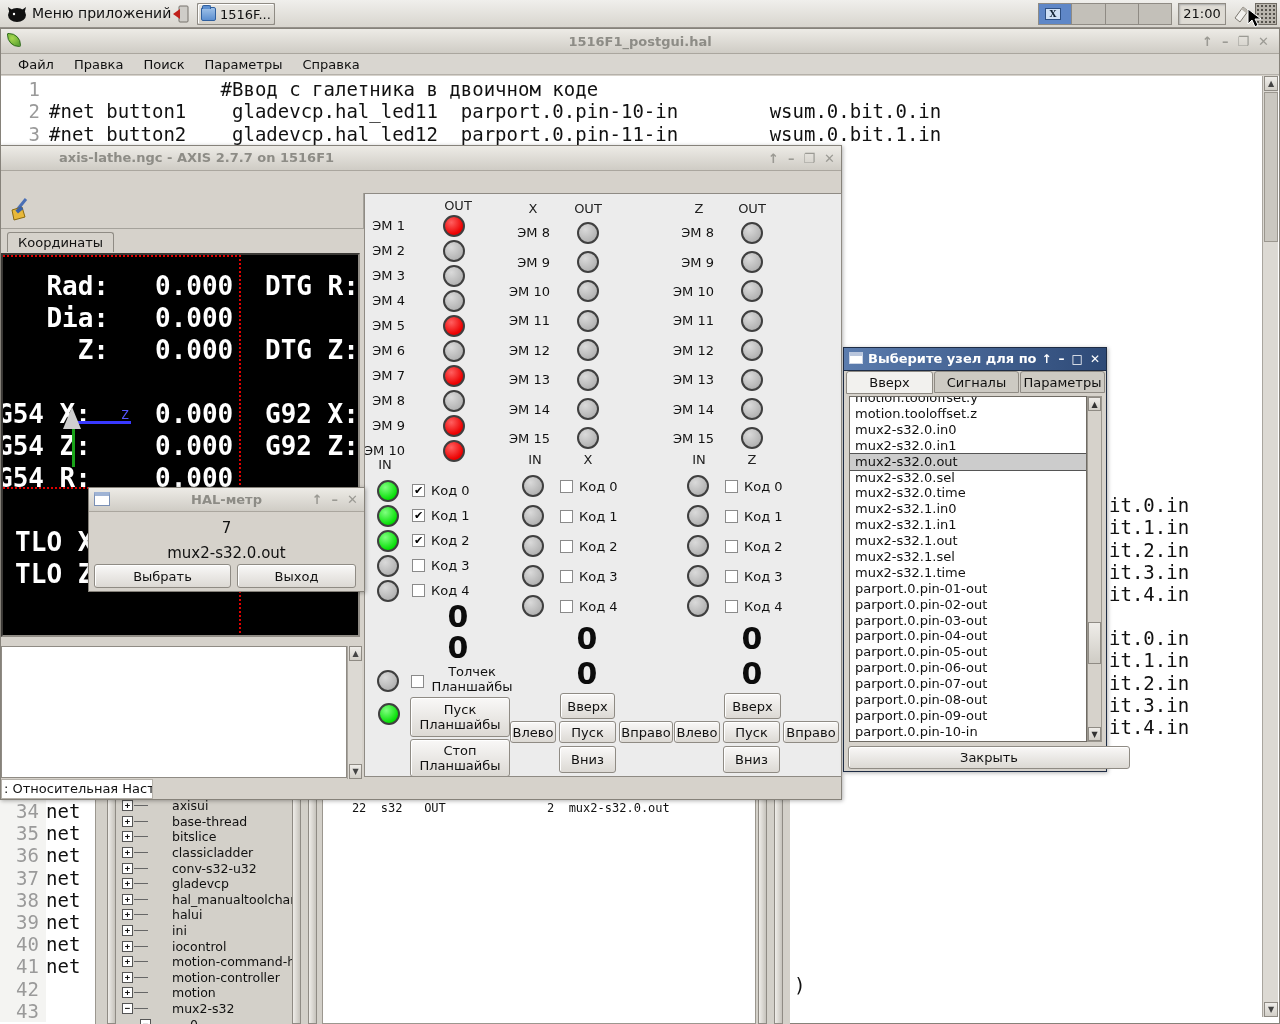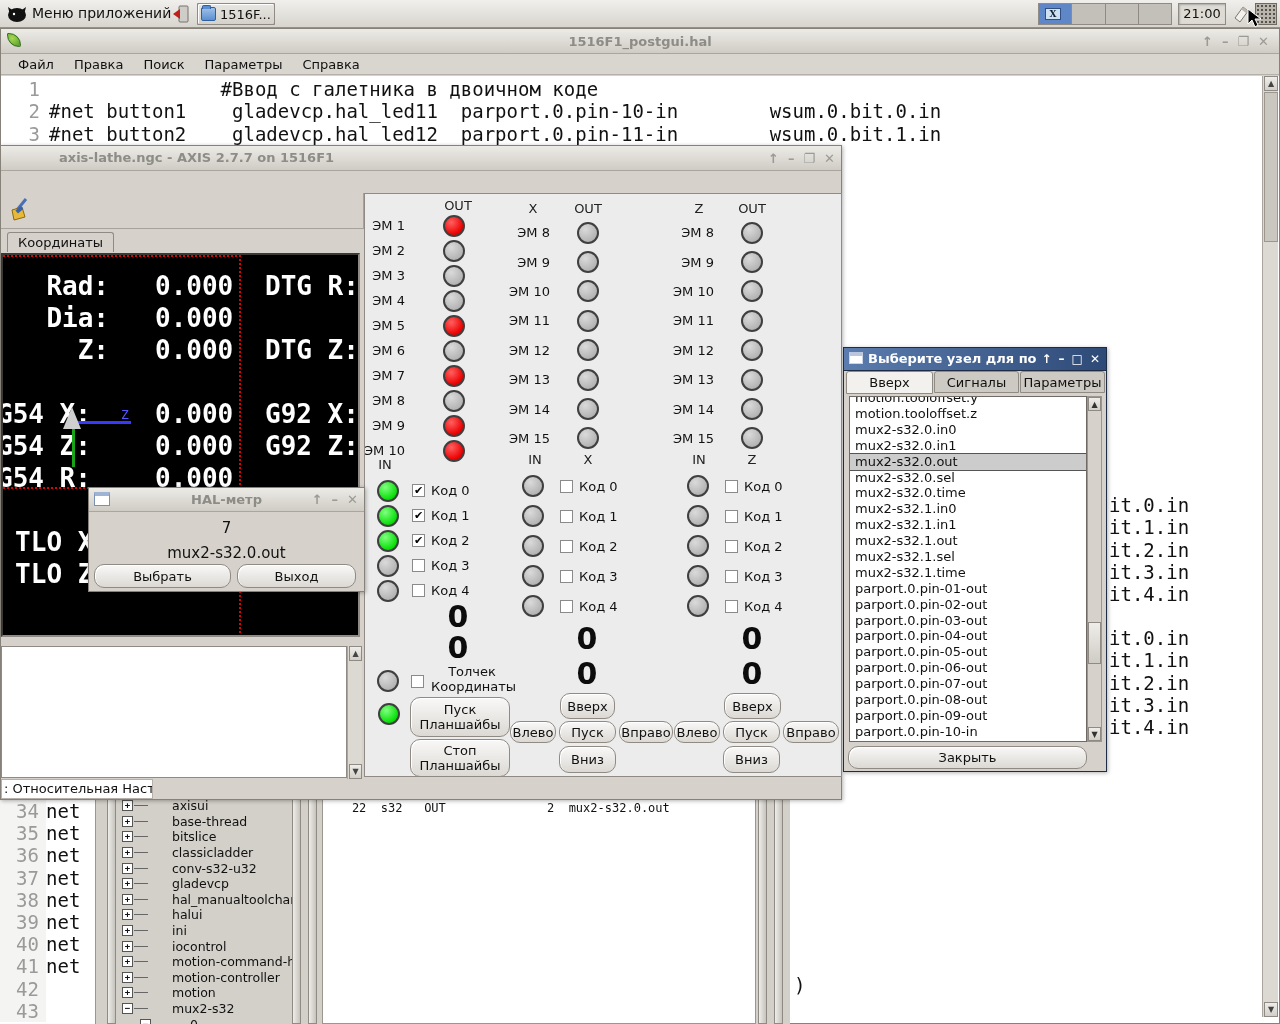--- a/index.html
+++ b/index.html
@@ -59,21 +59,21 @@
 .ledrow{display:flex;align-items:center}
 .r1{height:25px}.r2{height:29.4px}
 .llbl{font-size:13px;text-align:right;flex:none}
 .lcol1 .llbl{width:44px}.lcol1 .led{margin-left:38px}
 .lcol23 .llbl{width:65px}.lcol23 .led{margin-left:27px}
 .inrow{display:flex;align-items:center}
 .cb{width:13px;height:13px;background:#fff;border:1px solid #8a8a8a;flex:none;font-size:11px;line-height:12px;text-align:center;color:#000}
 .cb.on::after{content:"✔"}
 .clbl{margin-left:6px;font-size:13px;white-space:nowrap}
 .cnt{position:absolute;width:64px;text-align:center;font:bold 30px "DejaVu Sans",sans-serif;color:#0c0c0c}
-.btn{position:absolute;display:flex;align-items:center;justify-content:center;text-align:center;font-size:13px;background:linear-gradient(#f9f8f7,#dcd9d4);border:1px solid #8f8b84;border-radius:10px;box-shadow:inset 1px 1px 0 #fff;line-height:15px}
+.btn{position:absolute;display:flex;align-items:center;justify-content:center;text-align:center;font-size:13px;background:linear-gradient(#f9f8f7,#dcd9d4);border:1px solid #8f8b84;border-radius:3px;box-shadow:inset 1px 1px 0 #fff;line-height:15px}
 
 #halmeter{left:88px;top:487px;width:277px;height:105px;z-index:20}
 #halmeter .tbar{height:24px}
 .wico{position:absolute;left:5px;top:4px;width:16px;height:14px;background:#fff;border:1px solid #7a90b5;border-top:4px solid #9fb3d4}
 
 #selnode{left:843px;top:347px;width:264px;height:425px;z-index:30;border:1px solid #1e2c44}
 #selnode .tbar{height:23px;background:linear-gradient(90deg,#5b7cae,#2e4a77);border-bottom:1px solid #1e2c44}
 #selnode .ttl{color:#fff;position:absolute;left:24px;top:3px;font-size:13px}
 #selnode .wctl{color:#fff;top:4px;font-size:12px;gap:7px}
 .sn-tab{position:absolute;top:0;height:22px;font-size:13px;text-align:center;line-height:21px;background:#cdcac3;border:1px solid #8f8b84;border-radius:3px 3px 0 0}
@@ -543,21 +543,21 @@
 
     <span class="cnt" style="left:61px;top:405px">0</span>
     <span class="cnt" style="left:61px;top:436px">0</span>
     <span class="cnt" style="left:190px;top:427px">0</span>
     <span class="cnt" style="left:190px;top:462px">0</span>
     <span class="cnt" style="left:355px;top:427px">0</span>
     <span class="cnt" style="left:355px;top:462px">0</span>
 
     <span class="led gray abs" style="left:12px;top:476px"></span>
     <span class="cb abs" style="left:46px;top:481px"></span>
-    <span class="abs" style="left:66px;top:470px;width:82px;font-size:13px;line-height:15px;text-align:center">Толчек Координаты</span>
+    <span class="abs" style="left:66px;top:470px;width:82px;font-size:13px;line-height:15px;text-align:center">Толчек Планшайбы</span>
     <span class="led green abs" style="left:13px;top:509px"></span>
     <div class="btn" style="left:45px;top:503px;width:100px;height:40px">Пуск Планшайбы</div>
     <div class="btn" style="left:45px;top:545px;width:100px;height:38px">Стоп Планшайбы</div>
 
     <div class="btn" style="left:195px;top:499px;width:55px;height:26px">Вверх</div>
     <div class="btn" style="left:145px;top:527px;width:46px;height:22px">Влево</div>
     <div class="btn" style="left:194px;top:527px;width:57px;height:22px">Пуск</div>
     <div class="btn" style="left:254px;top:527px;width:54px;height:22px">Вправо</div>
     <div class="btn" style="left:194px;top:552px;width:57px;height:27px">Вниз</div>
 
@@ -625,21 +625,21 @@
       <div class="sn-item"><span>parport.0.pin-07-out</span></div>
       <div class="sn-item"><span>parport.0.pin-08-out</span></div>
       <div class="sn-item"><span>parport.0.pin-09-out</span></div>
       <div class="sn-item"><span>parport.0.pin-10-in</span></div>
   </div>
   <div class="sn-sb">
     <span class="ar" style="top:0">▲</span>
     <span class="abs" style="left:0;top:225px;width:13px;height:42px;background:linear-gradient(#efede9,#cfccc5);border:1px solid #8f8b84"></span>
     <span class="ar" style="bottom:0">▼</span>
   </div>
-  <div class="btn" style="left:4px;top:398px;width:239px;height:23px">Закрыть</div>
+  <div class="btn" style="left:4px;top:398px;width:282px;height:23px">Закрыть</div>
 </div>
 
 <div id="taskbar">
   <span class="abs" style="left:6px;top:3px;width:22px;height:21px">
     <svg width="22" height="21" viewBox="0 0 22 21">
       <ellipse cx="11" cy="12" rx="9" ry="7" fill="#111"></ellipse>
       <polygon points="2,4 9,9 4,12" fill="#111"></polygon>
       <polygon points="20,4 13,9 18,12" fill="#111"></polygon>
       <circle cx="8" cy="11" r="1.2" fill="#fff"></circle>
     </svg>

